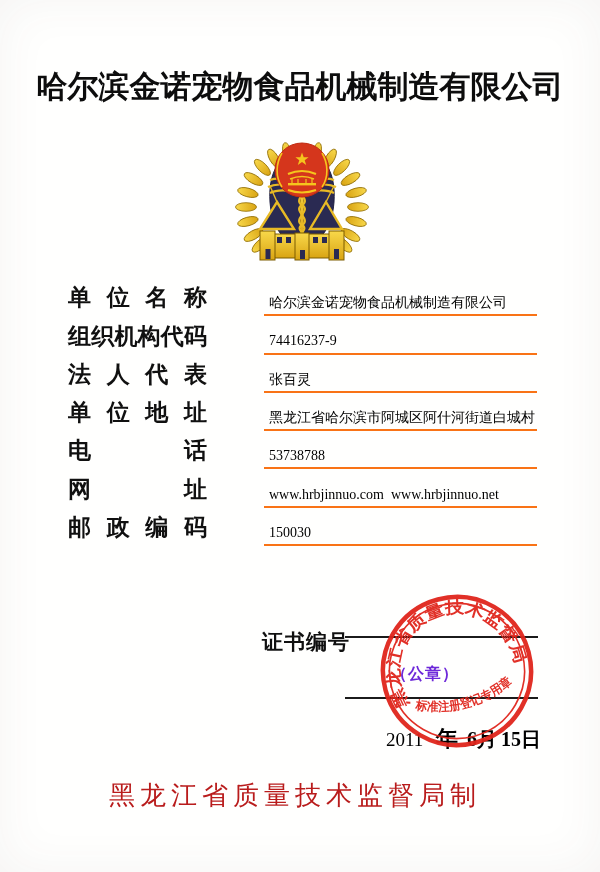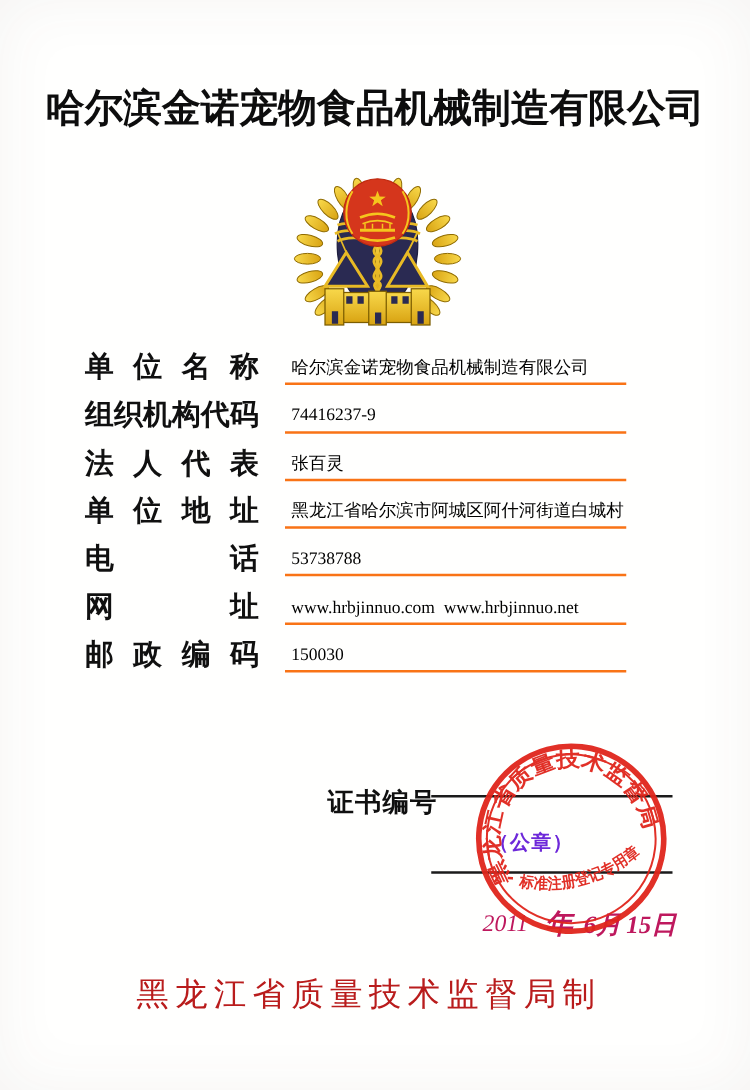--- a/index.html
+++ b/index.html
@@ -14,21 +14,21 @@
     color:#151515;
   }
   .title{
     position:absolute;top:66px;left:0;width:600px;
     text-align:center;
     font-size:31px;font-weight:bold;letter-spacing:0px;
     color:#0d0d0d;margin:0;
   }
   .emblem{position:absolute;left:230px;top:129px;width:144px;height:142px;}
   .fields{position:absolute;left:68px;top:278px;width:470px;}
-  .field-row{display:flex;align-items:center;height:38.3px;}
+  .field-row{display:flex;align-items:flex-end;height:38.3px;gap:36px;}
   .field-label{
     width:139px;flex:0 0 139px;
     font-size:23px;font-weight:bold;line-height:1;
     padding-bottom:7px;
     text-align:justify;text-align-last:justify;
     color:#101010;
   }
   .field-value{
     width:268px;flex:0 0 268px;margin-left:21px;
     border-bottom:2px solid #f97316;
@@ -39,21 +39,21 @@
   .issue-label{
     position:absolute;font-size:21px;font-weight:bold;letter-spacing:1px;color:#101010;
   }
   .issue-line{
     position:absolute;width:193px;border-top:2px solid #1b1b1b;height:0;
   }
   .issuer-value{
     position:absolute;left:391px;top:664px;
     font-size:16px;font-weight:bold;letter-spacing:1px;color:#6d28d9;
   }
-  .date-part{position:absolute;color:#be185d;font-style:italic;}
+  .date-part{position:absolute;color:#000000;}
   .d-year{left:386px;top:729px;font-size:19px;}
   .d-yunit{left:436px;top:724px;font-size:22px;font-weight:bold;}
   .d-month{left:467px;top:726px;font-size:20px;font-weight:bold;}
   .d-day{left:501px;top:726px;font-size:20px;font-weight:bold;}
   .seal{
     position:absolute;left:374px;top:588px;width:166px;height:166px;
     opacity:.95;
   }
   .footer{
     position:absolute;top:778px;left:0;width:590px;

